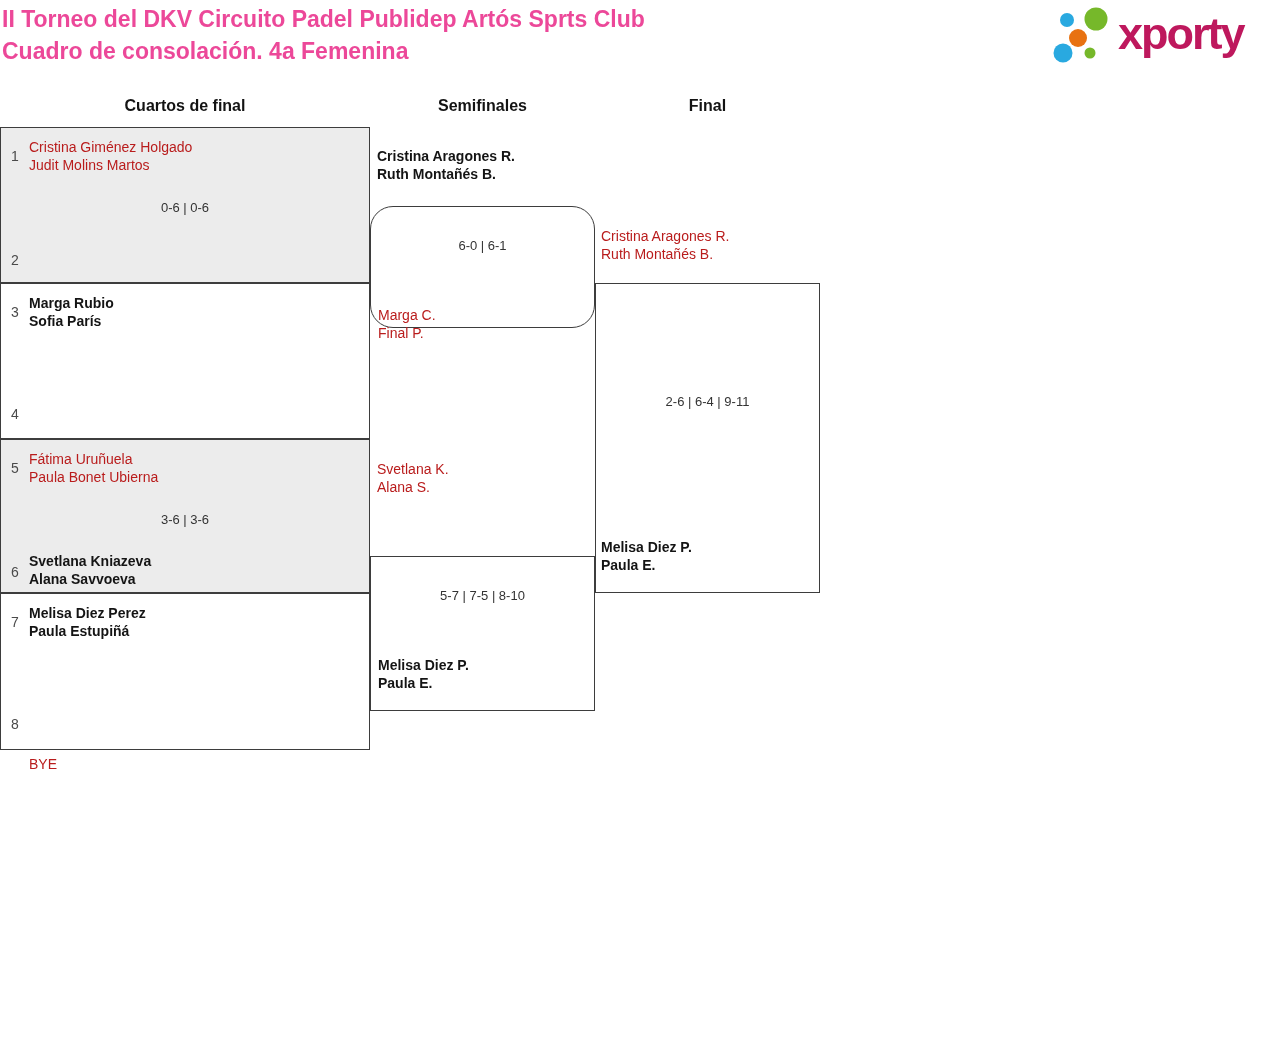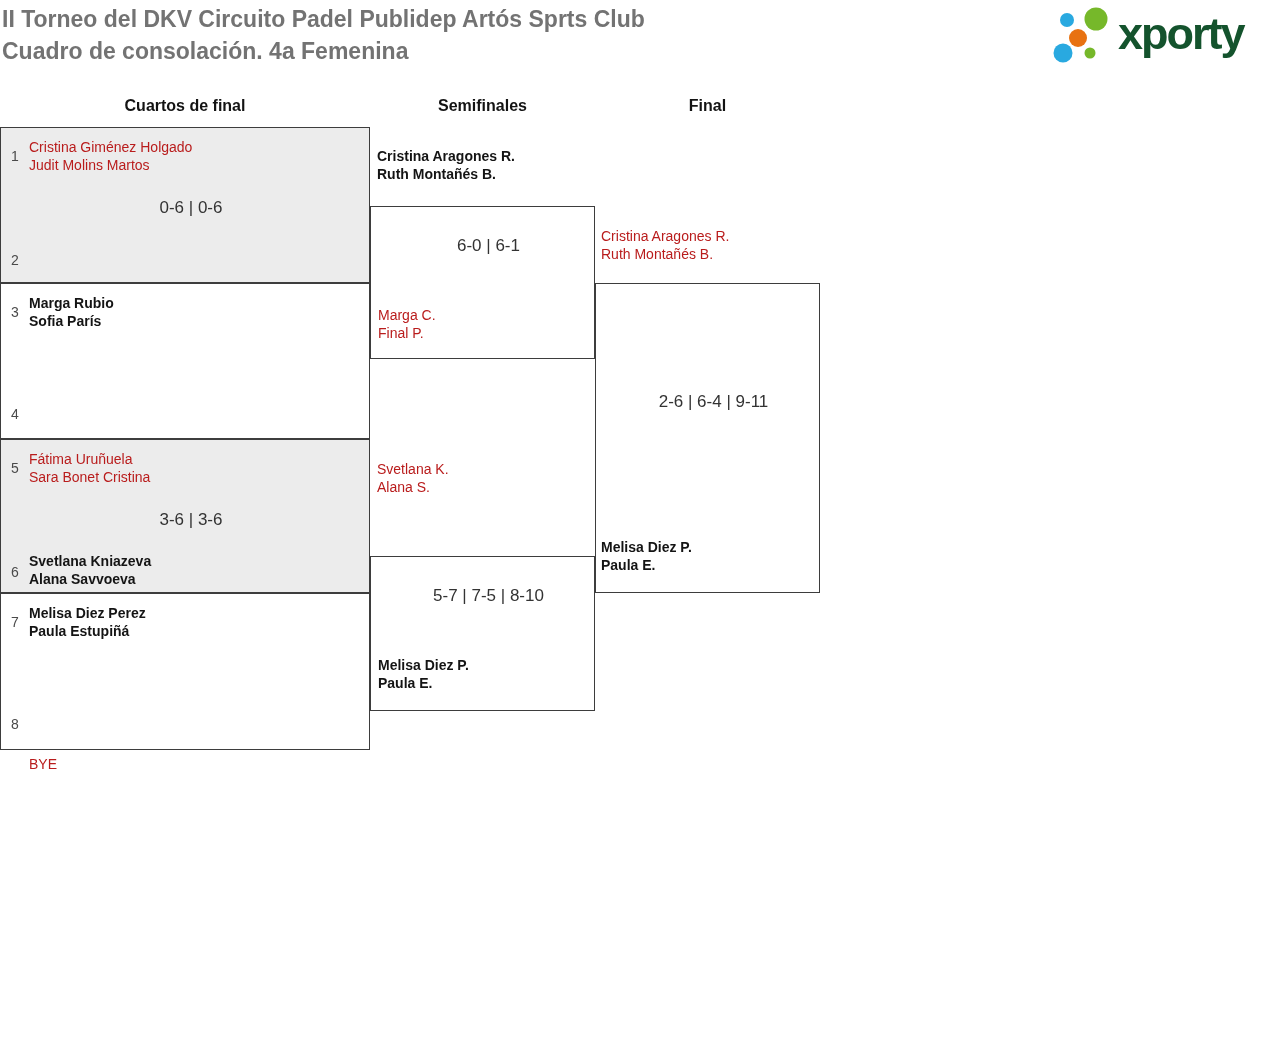--- a/index.html
+++ b/index.html
@@ -1,24 +1,24 @@
 <!DOCTYPE html>
 <html><head>
 <meta charset="utf-8">
 <style>
   html,body { margin:0; padding:0; background:#ffffff; }
   body { font-family:"Liberation Sans", sans-serif; }
   .page { position:relative; width:1280px; height:1048px; background:#ffffff; overflow:hidden; }
 
   
   .title { position:absolute; left:2px; top:3px; font-size:23px; line-height:32px;
-           font-weight:700; color:#737373; }
+           font-weight:700; color:#ec4899; }
 
   .logo { position:absolute; left:1046px; top:3px; height:66px; display:flex; align-items:flex-start; }
-  .logo-text { font-size:45px; font-weight:700; color:#14532d; letter-spacing:-2px;
+  .logo-text { font-size:45px; font-weight:700; color:#be185d; letter-spacing:-2px;
                line-height:62px; margin-left:2px;text-align:center; }
 
   
   .round-label { position:absolute; top:97px; font-size:16px; font-weight:700;
                  color:#131313; text-align:center; }
   .rl-1 { left:0px;   width:370px; }
   .rl-2 { left:370px; width:225px; }
   .rl-3 { left:595px; width:225px; }
 
   
@@ -35,26 +35,26 @@
   .seed-top    { top:19px; }
   .seed-bottom { top:123px; }
 
   .team { font-size:14px; line-height:18px; color:#b91c1c; }
   .team.winner { font-weight:700; color:#141414; }
   .team-top    { position:absolute; left:28px; top:10px; }
   .team-bottom { position:absolute; left:28px; top:112px; }
   .bye-bottom .team-bottom { top:121px;margin-top:40px; }
   .bye-bottom .seed-bottom { top:121px; }
 
-  .score { position:absolute; left:6px; width:100%; text-align:center;
-           font-size:17px; line-height:16px; color:#333333; }
+  .score { position:absolute; left:0; width:100%; text-align:center;
+           font-size:13px; line-height:16px; color:#333333; }
   .qf .score { top:72px; }
 
   .sf  { left:370px; width:225px; }
-  .sf1 { top:206px; height:153px; }
+  .sf1 { top:206px; height:122px;border-radius:23px; }
   .sf2 { top:517px; height:155px;margin-top:39px; }
   .sf .score { top:31px; }
   .team-in { position:absolute; left:7px; top:99px; }
 
   .fbox { left:595px; top:283px; width:225px; height:310px; }
   .fbox .score { top:110px; }
 
   .float { position:absolute; }
   .sf1-top   { left:377px; top:147px; }
   .sf2-top   { left:377px; top:460px; }
@@ -106,21 +106,21 @@
     <div class="seed seed-bottom">4</div>
     <div class="team team-bottom">
       <div>BYE</div>
     </div>
   </div>
 
   <div class="box qf qf3 alt">
     <div class="seed seed-top">5</div>
     <div class="team team-top">
       <div>Fátima Uruñuela</div>
-      <div>Sara Bonet Cristina</div>
+      <div>Paula Bonet Ubierna</div>
     </div>
     <div class="score">3-6 | 3-6</div>
     <div class="seed seed-bottom">6</div>
     <div class="team team-bottom winner">
       <div>Svetlana Kniazeva</div>
       <div>Alana Savvoeva</div>
     </div>
   </div>
 
   <div class="box qf qf4 bye-bottom">

